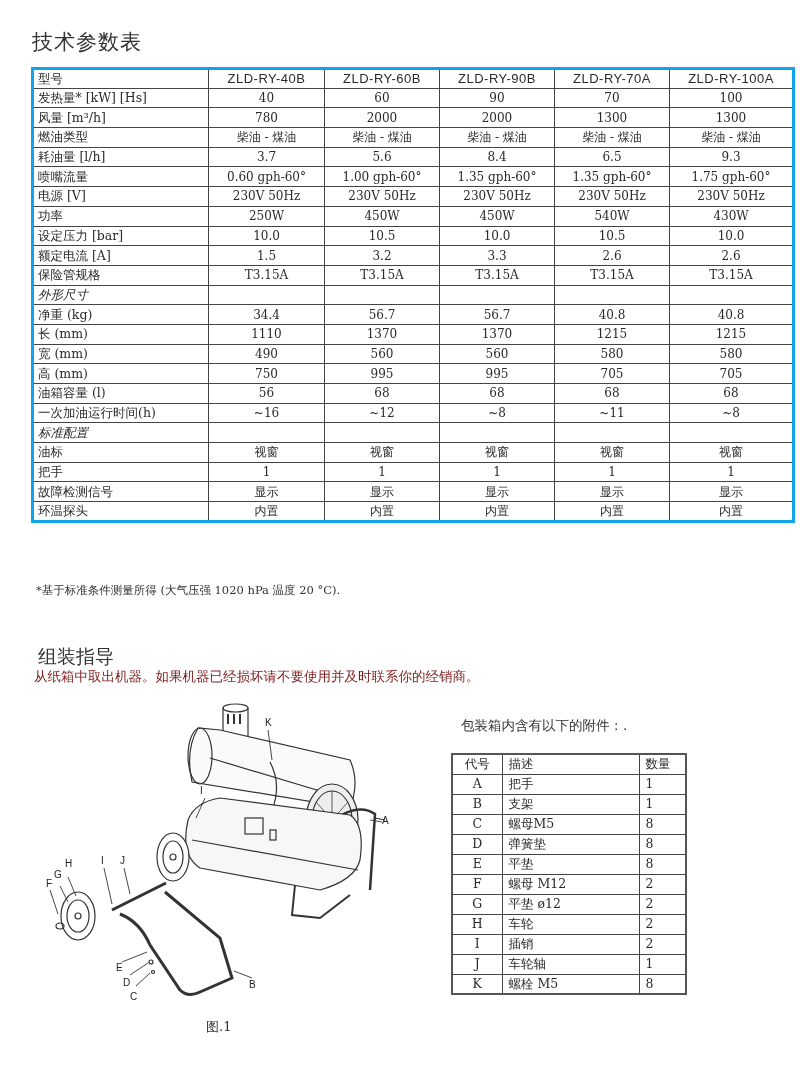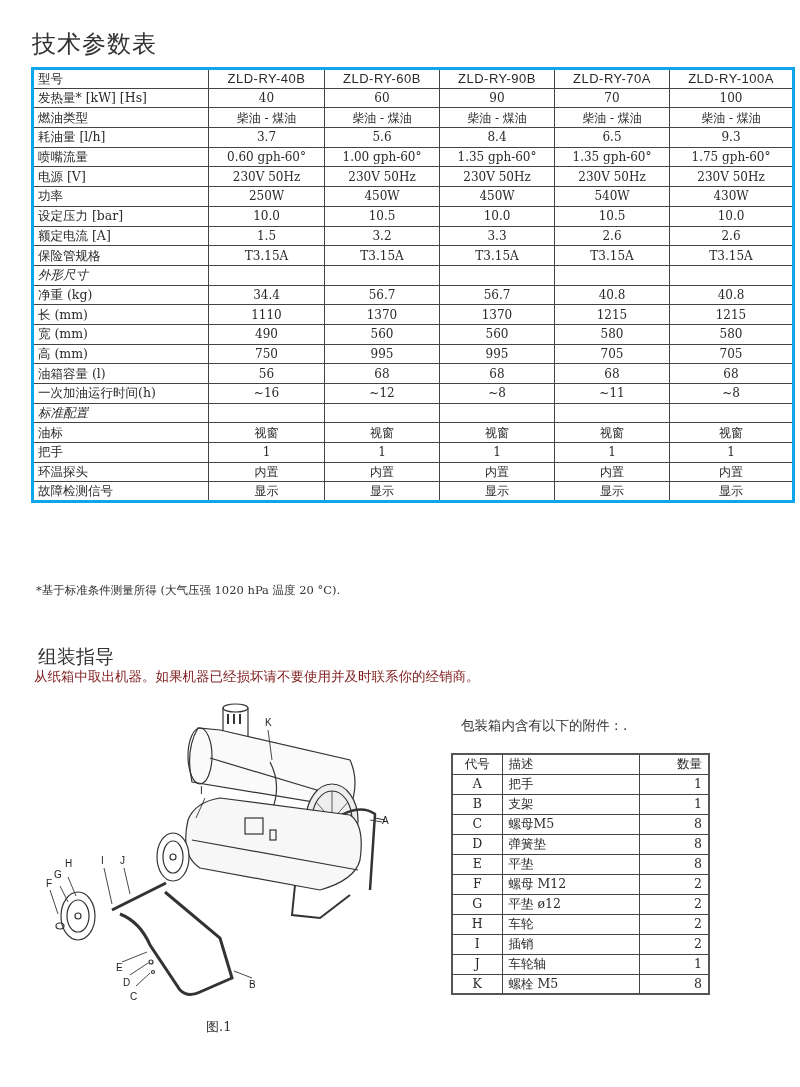--- a/index.html
+++ b/index.html
@@ -4,21 +4,21 @@
 <style>
   html, body { margin: 0; padding: 0; background: #ffffff; }
   body {
     width: 800px; height: 1087px; position: relative; overflow: hidden;
     font-family: "DejaVu Serif", "Liberation Serif", serif;
     color: #2a2a2a;
   }
   .title {
     position: absolute; left: 32px; top: 28px;
     font-family: "DejaVu Sans", "Liberation Sans", sans-serif;
-    font-size: 24px; color: #333; letter-spacing: 1px; text-align: center;
+    font-size: 21px; color: #333; letter-spacing: 1px; text-align: center;
   }
   table.spec {
     position: absolute; left: 31px; top: 67px;
     border-collapse: collapse;
     border: 3px solid #0ea5e9;
   }
   table.spec td {
     border: 1px solid #444;
     height: 19.7px; padding: 0 4px;
     font-size: 12px; line-height: 14px;
@@ -57,21 +57,21 @@
     position: absolute; left: 451px; top: 753px;
     border-collapse: collapse; border: 2px solid #555; padding-left: 20px;
   }
   table.acc td {
     border: 1px solid #444; height: 20px; padding: 0 6px;
     font-size: 12.5px; line-height: 14px; box-sizing: border-box;
     white-space: nowrap;
   }
   table.acc td.code { width: 50px; text-align: center; }
   table.acc td.desc { width: 137px; text-align: left; }
-  table.acc td.qty  { width: 70px; text-align: right; }
+  table.acc td.qty  { width: 47px; text-align: left; }
   .figure {
     position: absolute; left: 20px; top: 690px; width: 420px; height: 360px;
   }
   .fig-caption {
     position: absolute; left: 206px; top: 1018px; font-size: 13px; color: #333;
   }
   svg text { font-family: "Liberation Sans", "DejaVu Sans", sans-serif; font-size: 10px; fill: #222; }
 </style>
 </head>
 <body>
@@ -90,20 +90,28 @@
     </tr>
   <tr>
         <td class="lbl">发热量* [kW] [Hs]</td>
         <td class="c0">40</td>
         <td class="c1">60</td>
         <td class="c2">90</td>
         <td class="c3">70</td>
         <td class="c4">100</td>
       </tr>
       <tr>
+        <td class="lbl">风量   [m³/h]</td>
+        <td class="c0">780</td>
+        <td class="c1">2000</td>
+        <td class="c2">2000</td>
+        <td class="c3">1300</td>
+        <td class="c4">1300</td>
+      </tr>
+      <tr>
         <td class="lbl">燃油类型</td>
         <td class="c0">柴油 - 煤油</td>
         <td class="c1">柴油 - 煤油</td>
         <td class="c2">柴油 - 煤油</td>
         <td class="c3">柴油 - 煤油</td>
         <td class="c4">柴油 - 煤油</td>
       </tr>
       <tr>
         <td class="lbl">耗油量 [l/h]</td>
         <td class="c0">3.7</td>
@@ -234,34 +242,34 @@
       </tr>
       <tr>
         <td class="lbl">把手</td>
         <td class="c0">1</td>
         <td class="c1">1</td>
         <td class="c2">1</td>
         <td class="c3">1</td>
         <td class="c4">1</td>
       </tr>
       <tr>
+        <td class="lbl">故障检测信号</td>
+        <td class="c0">显示</td>
+        <td class="c1">显示</td>
+        <td class="c2">显示</td>
+        <td class="c3">显示</td>
+        <td class="c4">显示</td>
+      </tr>
+      <tr>
         <td class="lbl">环温探头</td>
         <td class="c0">内置</td>
         <td class="c1">内置</td>
         <td class="c2">内置</td>
         <td class="c3">内置</td>
         <td class="c4">内置</td>
-      </tr>
-      <tr>
-        <td class="lbl">故障检测信号</td>
-        <td class="c0">显示</td>
-        <td class="c1">显示</td>
-        <td class="c2">显示</td>
-        <td class="c3">显示</td>
-        <td class="c4">显示</td>
       </tr>
     </tbody>
 </table>
 
 <div class="footnote">*基于标准条件测量所得 (大气压强  1020 hPa  温度  20 °C).</div>
 
 <div class="h2">组装指导</div>
 <div class="intro">从纸箱中取出机器。如果机器已经损坏请不要使用并及时联系你的经销商。</div>
 
 <div class="figure">

